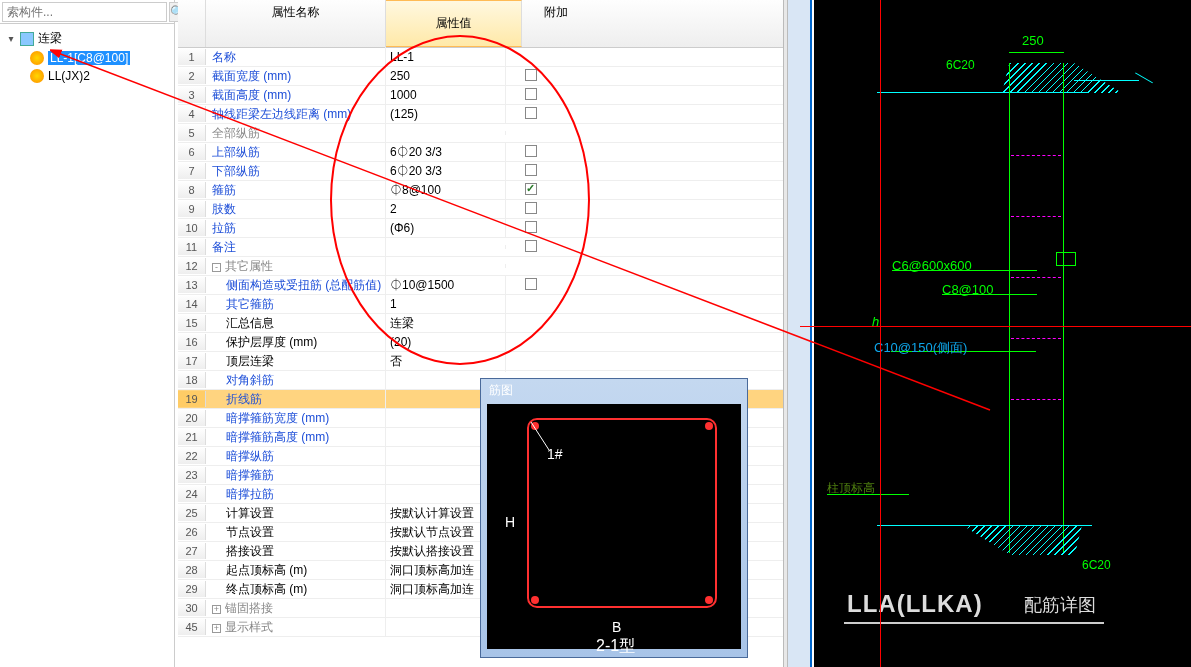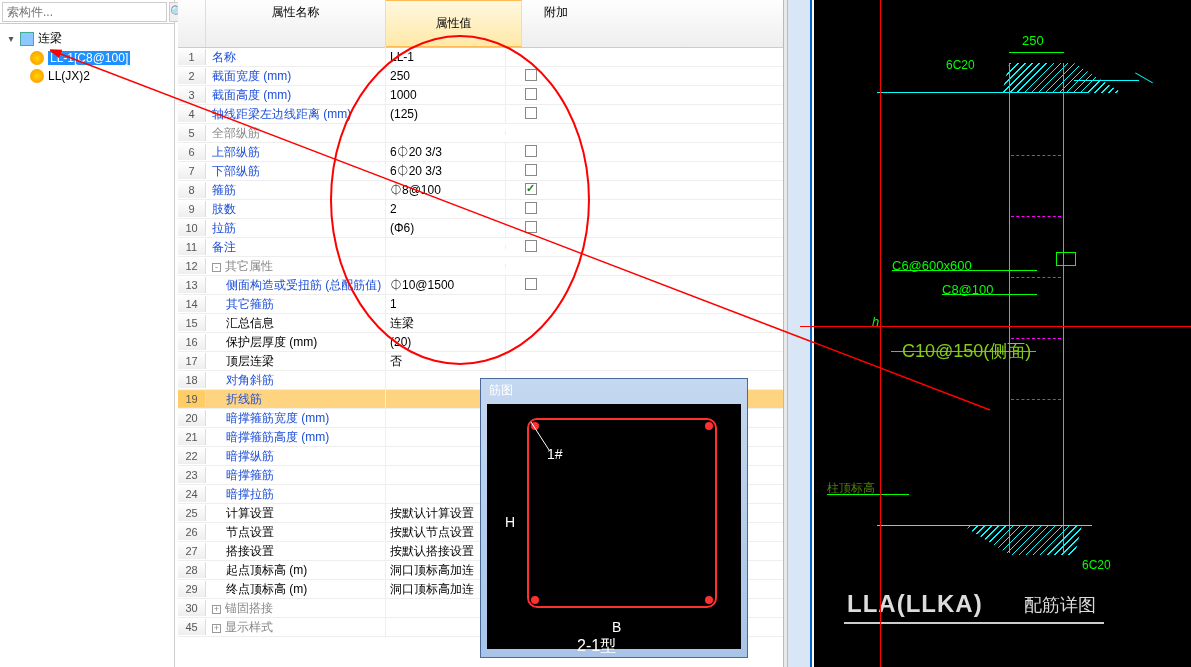--- a/index.html
+++ b/index.html
@@ -261,21 +261,21 @@
     }
     .rebar-labelB {
       position: absolute;
       left: 125px;
       top: 215px;
       color: #fff;
       font-size: 14px;
     }
     .rebar-labelType {
       position: absolute;
-      left: 90px;
+      left: 109px;
       top: 232px;
       color: #fff;
       font-size: 16px;
     }
 
     .right-panel {
       position: absolute;
       left: 788px;
       top: 0;
       width: 403px;
@@ -392,24 +392,24 @@
     }
     .cad-text2 {
       position: absolute;
       left: 128px;
       top: 282px;
       color: #00ff00;
       font-size: 13px;
     }
     .cad-text3 {
       position: absolute;
-      left: 88px;
+      left: 60px;
       top: 339px;
-      color: #84cc16;
-      font-size: 18px;
+      color: #0ea5e9;
+      font-size: 13px;
     }
     .cad-h-label {
       position: absolute;
       left: 58px;
       top: 314px;
       color: #00ff00;
       font-size: 13px;
       font-style: italic;
     }
     .cad-leader1 {

